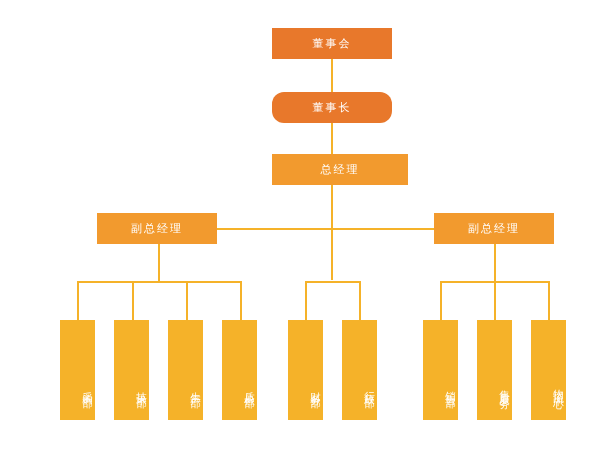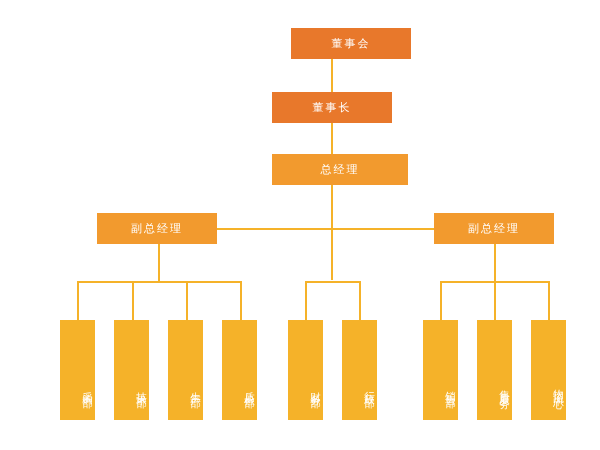--- a/index.html
+++ b/index.html
@@ -78,25 +78,25 @@
   <div class="conn v" style="left:305px;top:281px;height:40px;"></div>
   <div class="conn v" style="left:359px;top:281px;height:40px;"></div>
 
   <div class="conn v" style="left:494px;top:244px;height:38px;"></div>
 
   <div class="conn h" style="left:440px;top:281px;width:109px;"></div>
   <div class="conn v" style="left:440px;top:281px;height:40px;"></div>
   <div class="conn v" style="left:494px;top:281px;height:40px;"></div>
   <div class="conn v" style="left:548px;top:281px;height:40px;"></div>
 
-  <div class="node lvl-top" style="left:272px;top:28px;width:120px;height:31px;margin-left:19px;">
+  <div class="node lvl-top" style="left:272px;top:28px;width:120px;height:31px;">
     <span>董事会</span>
   </div>
 
-  <div class="node lvl-top" style="left:272px;top:92px;width:120px;height:31px;">
+  <div class="node lvl-top" style="left:272px;top:92px;width:120px;height:31px;border-radius:12px;">
     <span>董事长</span>
   </div>
 
   <div class="node lvl-mid" style="left:272px;top:154px;width:136px;height:31px;">
     <span>总经理</span>
   </div>
 
   <div class="node lvl-mid" style="left:97px;top:213px;width:120px;height:31px;">
     <span>副总经理</span>
   </div>

